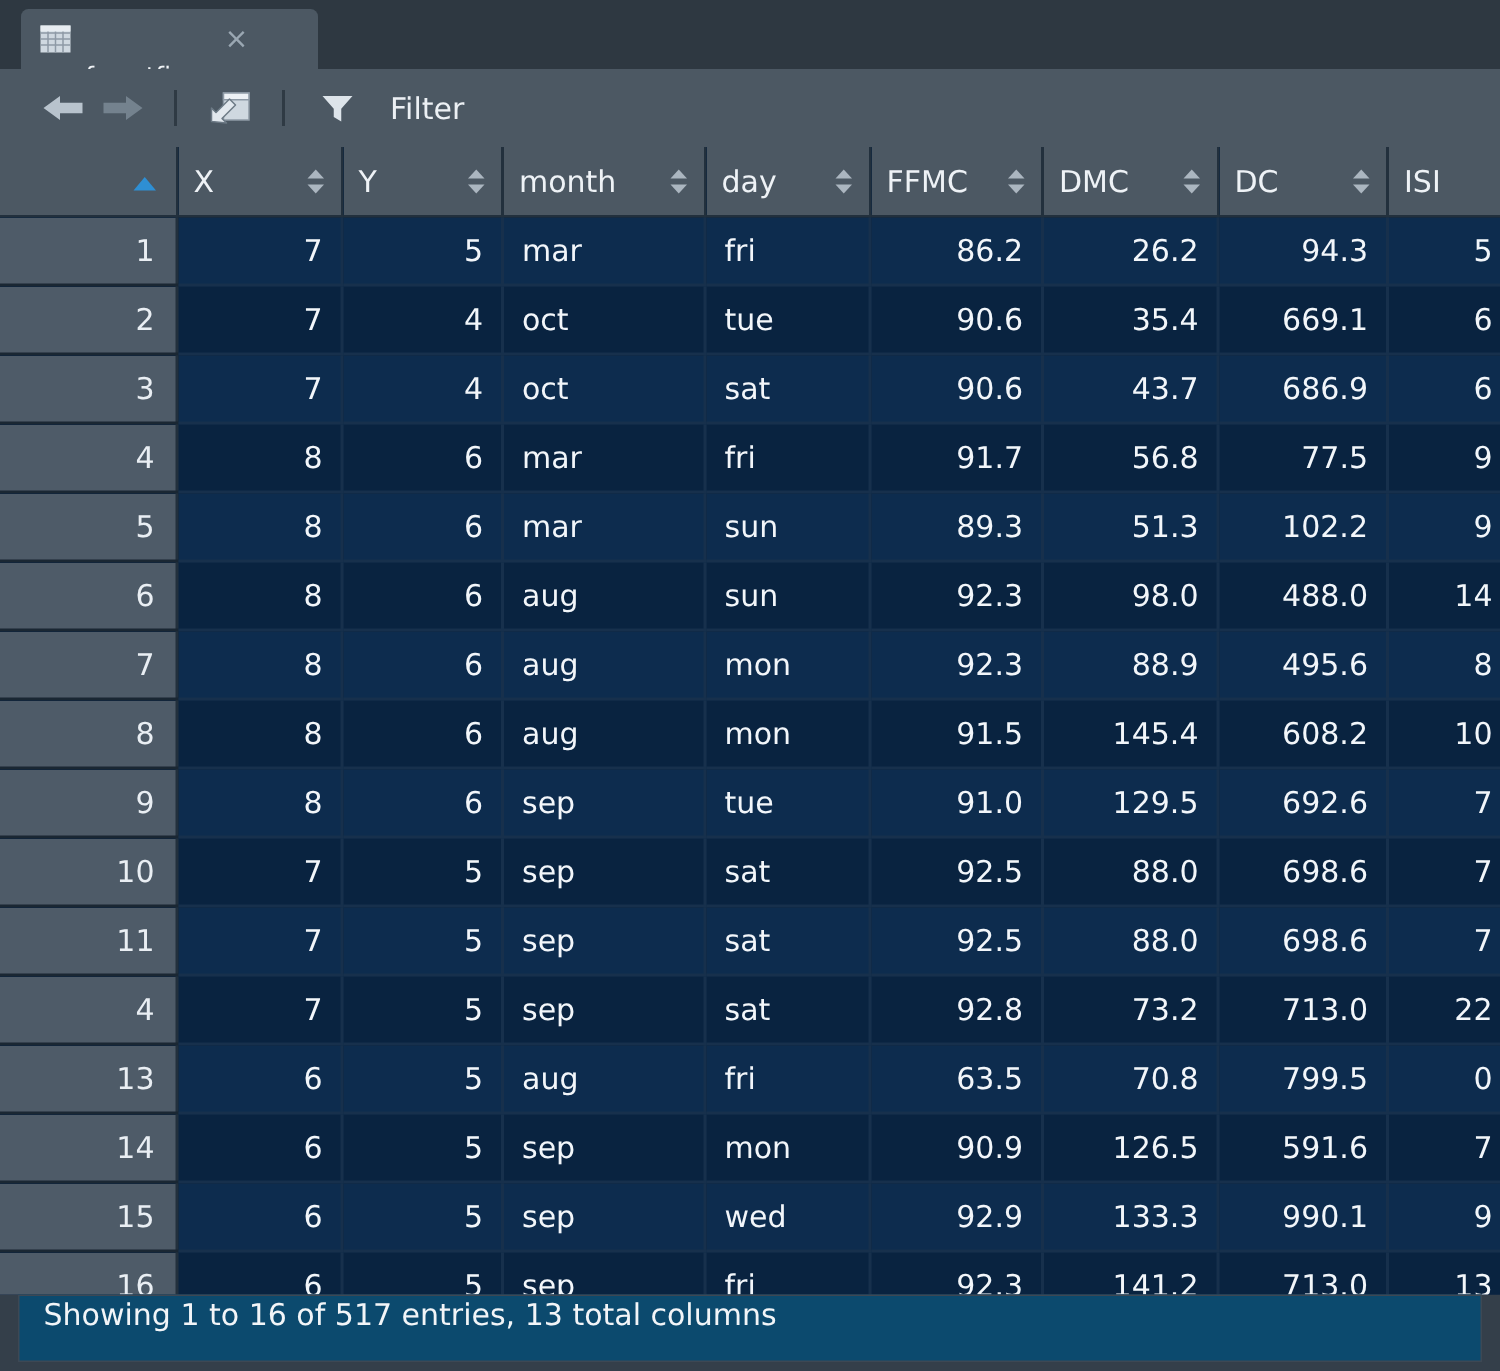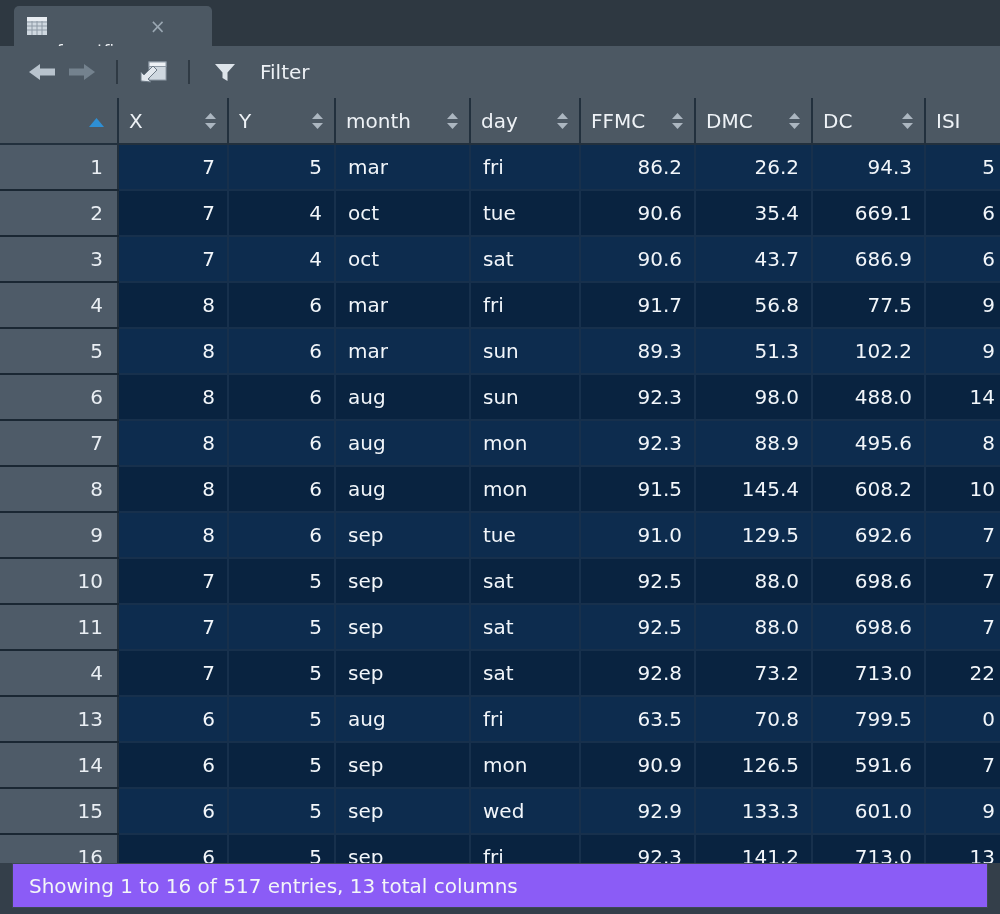--- a/index.html
+++ b/index.html
@@ -110,23 +110,23 @@
   col.c-day    { width:110px; }
   col.c-ffmc   { width:115px; }
   col.c-dmc    { width:117px; }
   col.c-dc     { width:113px; }
   col.c-isi    { width:83px; }
 
   
   .statusbar {
     position:absolute; left:12px; bottom:6px;
     width:976px; height:45px;
-    background:#8b5cf6;
+    background:#0c4a6e;
     border:1px solid #3d4854;
-    display:flex; align-items:center;
+    display:flex; 
     padding-left:16px;
   }
   .status-text { color:#f2f5f8; font-size:20px; }
 </style>
 </head>
 <body>
 
 <div id="app">
 
   <div class="tabstrip">
@@ -428,21 +428,21 @@
             <td class="num">7</td>
           </tr>
           <tr class="odd">
             <td class="rowhdr">15</td>
             <td class="num">6</td>
             <td class="num">5</td>
             <td class="txt">sep</td>
             <td class="txt">wed</td>
             <td class="num">92.9</td>
             <td class="num">133.3</td>
-            <td class="num">601.0</td>
+            <td class="num">990.1</td>
             <td class="num">9</td>
           </tr>
           <tr class="even">
             <td class="rowhdr">16</td>
             <td class="num">6</td>
             <td class="num">5</td>
             <td class="txt">sep</td>
             <td class="txt">fri</td>
             <td class="num">92.3</td>
             <td class="num">141.2</td>

